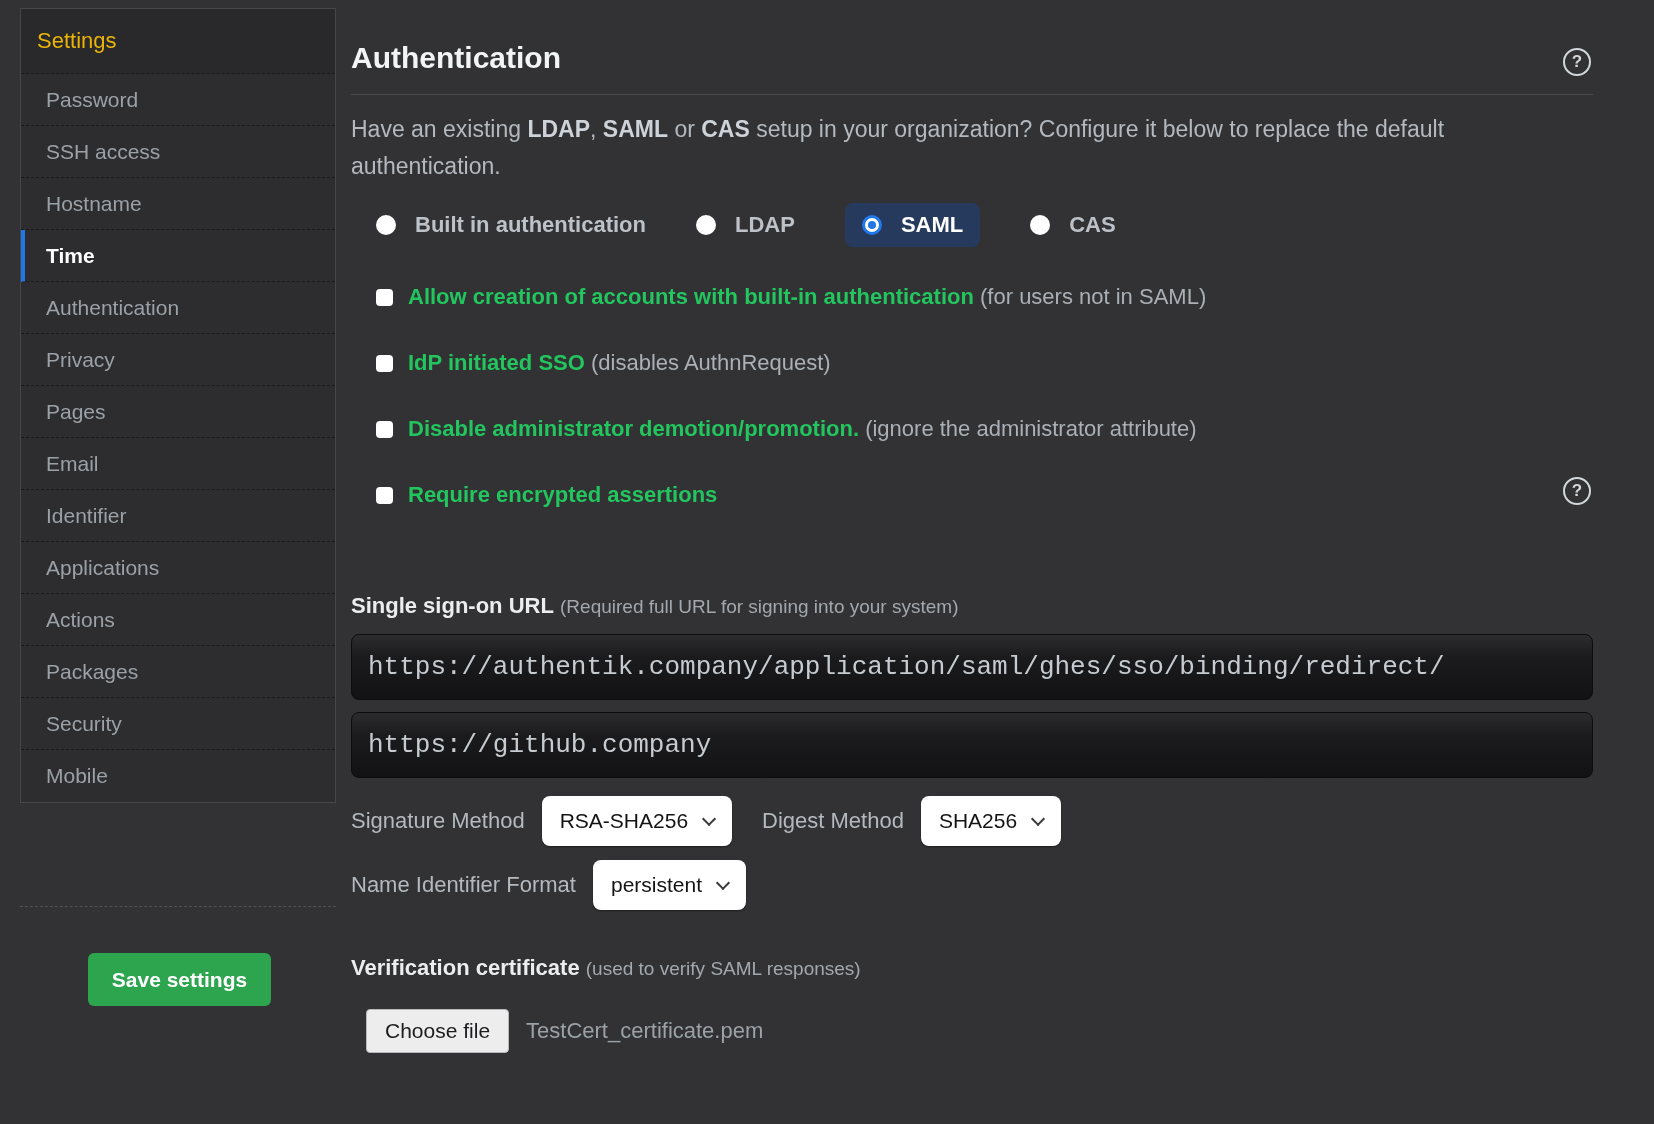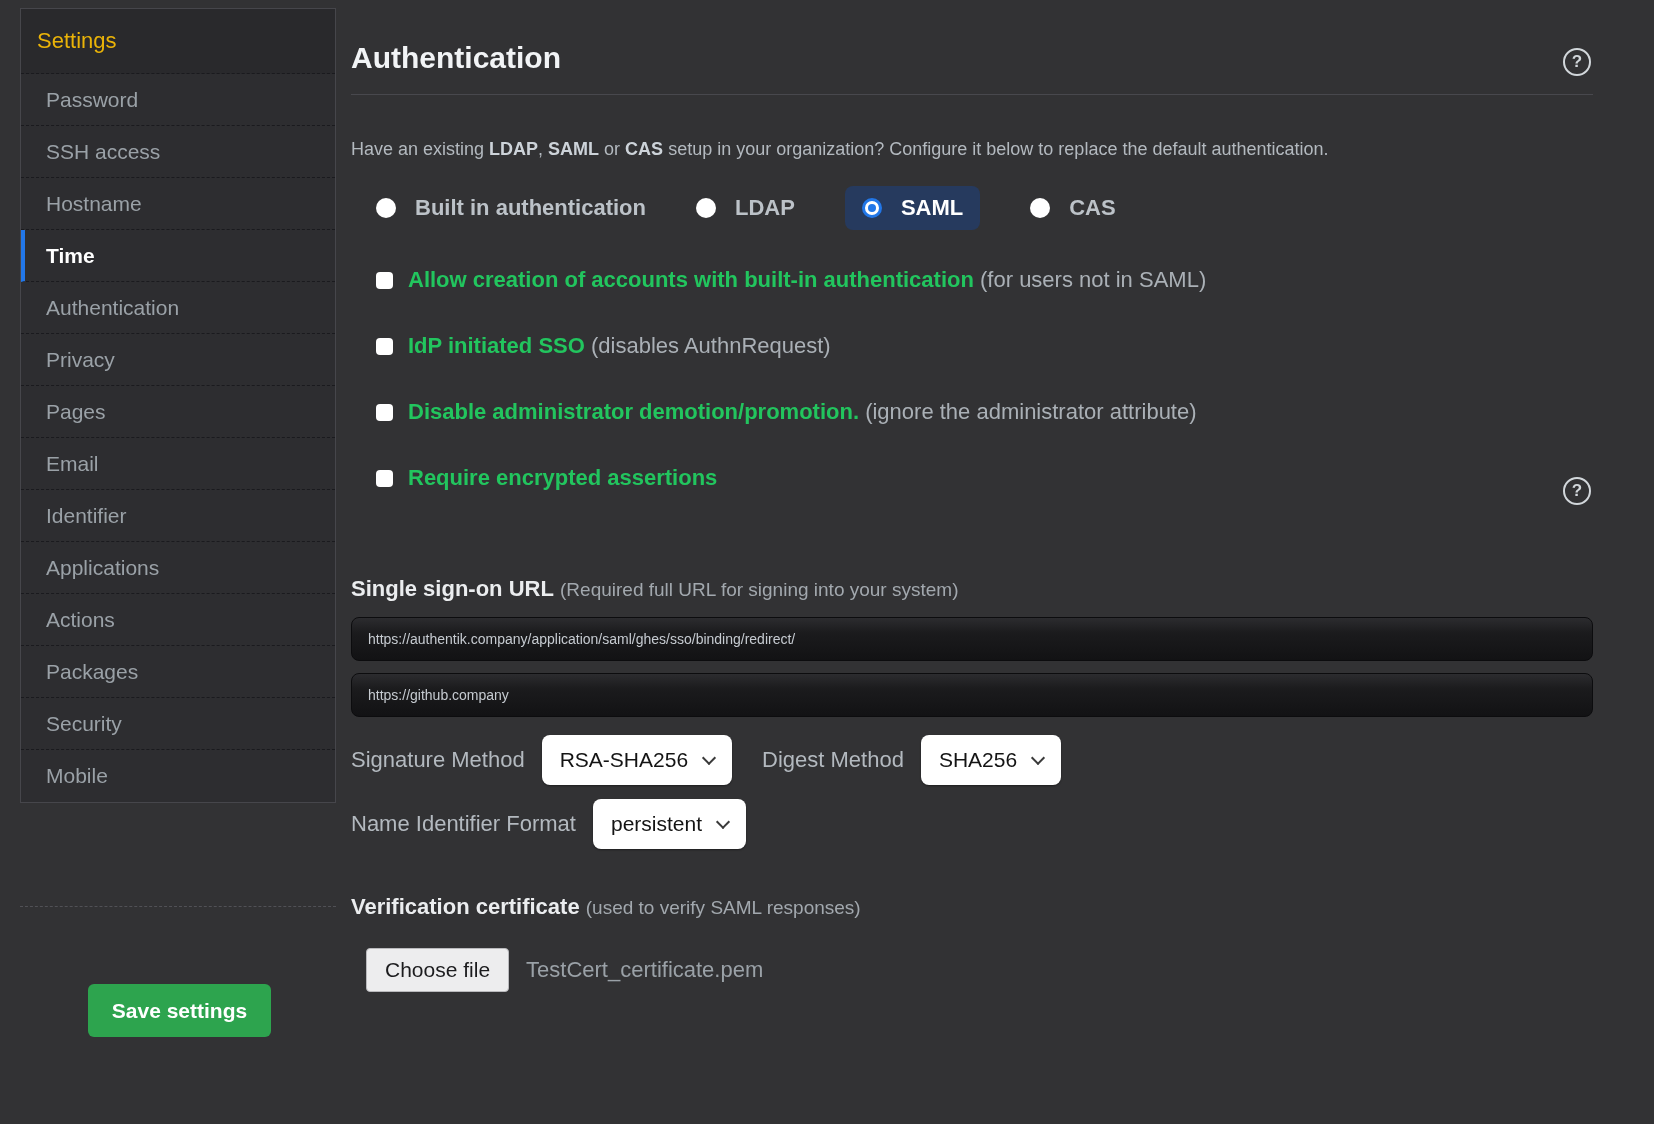--- a/index.html
+++ b/index.html
@@ -40,38 +40,37 @@
   .sidebar-rule {
     position:absolute; left:20px; top:906px; width:316px;
     border:none; border-top:1px dashed #515156;
   }
   .save-btn {
     position:absolute; left:88px; top:953px; width:183px; height:53px;
     background:var(--green); color:#ffffff;
     border:none; border-radius:6px;
     font-family:inherit; font-size:21px; font-weight:700;
     cursor:pointer;
-    margin-top:31px;
   }
 
   
   .content { position:absolute; left:351px; top:0; width:1242px; }
   .page-title { margin-top:38px; font-size:30px; font-weight:700; color:#f2f4f6; line-height:40px; }
   .title-rule { margin-top:16px; border:none; border-top:1px solid #48484d; }
   .help-icon {
     position:absolute; right:2px; width:28px; height:28px;
     border:2.5px solid #d2d7db; border-radius:50%;
     display:flex; align-items:center; justify-content:center;
     color:#d2d7db; font-size:17px; font-weight:700;
     cursor:pointer;
   }
   .help-top { top:48px; }
   .help-mid { top:477px; }
 
-  .intro { margin-top:36px; font-size:18px; line-height:37px; color:#b3b9bf; max-width:1100px; }
+  .intro { margin-top:16px; font-size:23px; line-height:37px; color:#b3b9bf; max-width:1100px; }
   .intro strong { color:#cdd3d9; }
 
   .auth-methods {
     margin-top:18px; margin-left:25px;
     display:flex; align-items:center; gap:50px;
   }
   .radio-opt { display:flex; align-items:center; gap:19px; cursor:pointer; }
   .radio-opt .radio {
     width:20px; height:20px; border-radius:50%; background:#ffffff;
     position:relative; flex:none;
@@ -96,24 +95,24 @@
 
   .field-label { font-size:22px; line-height:30px; }
   .field-label strong { color:#ebedef; font-weight:700; }
   .field-note { font-size:19px; color:#a2a8ae; font-weight:400; }
 
   .lbl-sso { margin-top:82px; }
   .lbl-issuer { margin-top:50px; }
   .lbl-cert { margin-top:43px; }
 
   .text-input {
-    margin-top:12px; display:block; width:1242px; height:44px;
+    margin-top:12px; display:block; width:1242px; height:66px;
     background:linear-gradient(180deg,#2c2c2f 0%,#1b1b1d 35%,#121214 100%);
     border:1px solid #0c0c0e; border-radius:8px;
-    color:#c6cbd1; font-family:Liberation Sans, sans-serif; font-size:14px;
+    color:#c6cbd1; font-family:Liberation Mono, monospace; font-size:26px;
     padding:0 16px;
   }
 
   .select-row { display:flex; align-items:center; }
   .row-sig { margin-top:18px; }
   .row-nif { margin-top:14px; }
   .select-label { font-size:22px; color:#b3b9bf; margin-right:17px; }
   .select-label.second { margin-left:30px; }
   .select {
     height:50px; background:#ffffff; border-radius:8px;

